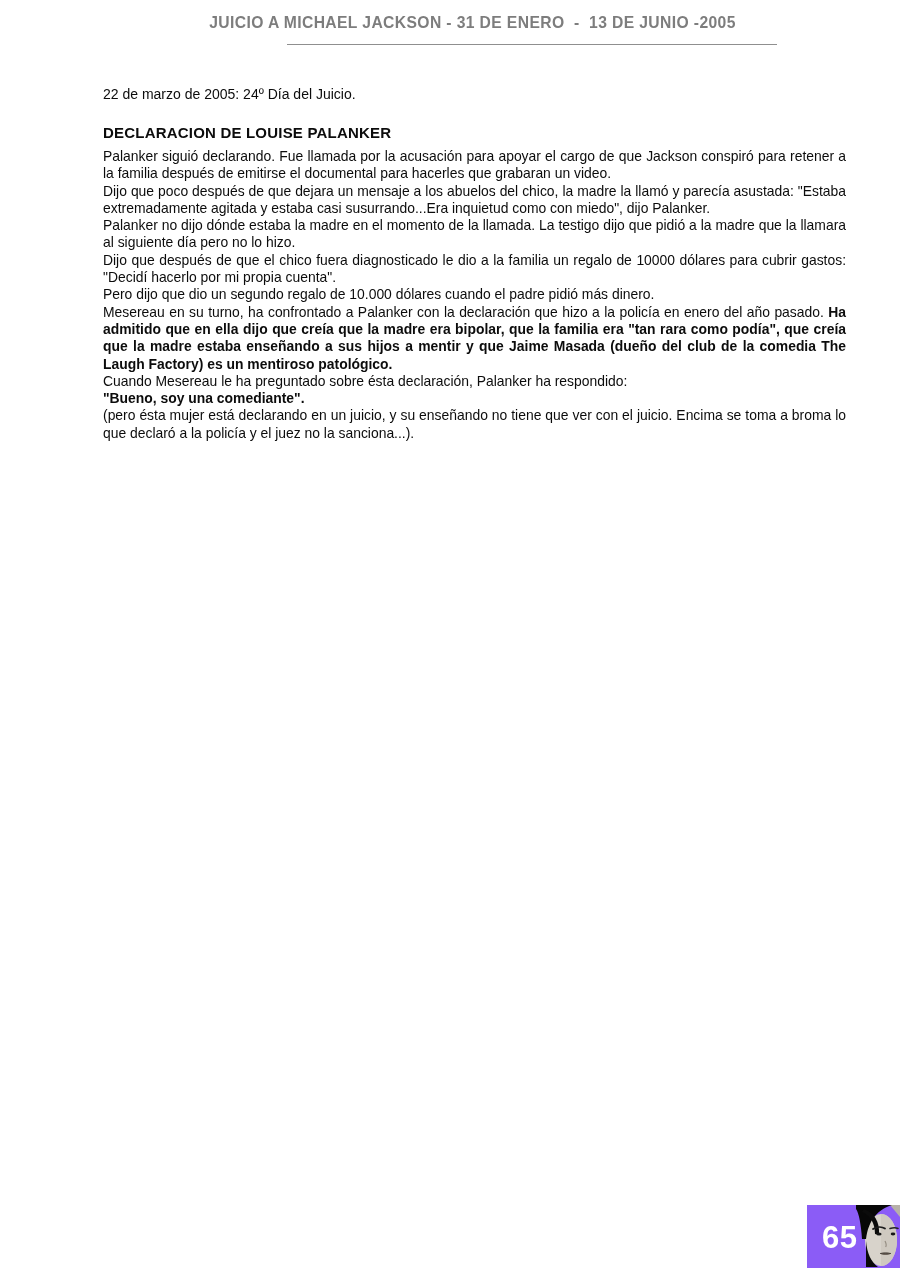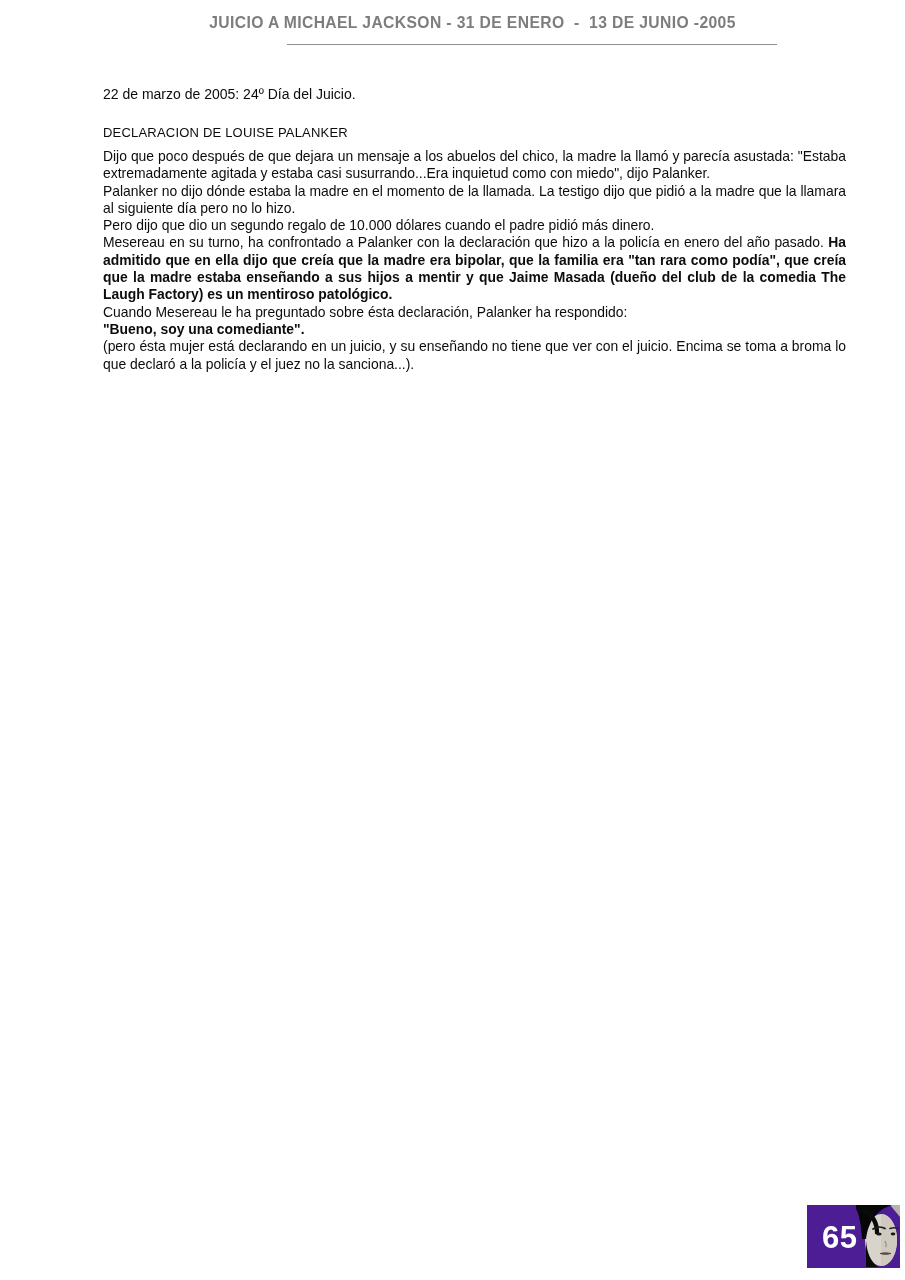--- a/index.html
+++ b/index.html
@@ -45,22 +45,22 @@
     color: #0c0c0c;
   }
   .date-heading {
     margin: 0 0 21px 0;
     font-size: 14px;
     font-weight: 400;
     line-height: 17px;
   }
   .section-heading {
     margin: 0 0 6px 0;
-    font-size: 13px;
-    font-weight: 400;
+    font-size: 15px;
+    font-weight: 700;
     line-height: 18px;
     letter-spacing: 0.2px;
   }
   .paragraphs p {
     margin: 0;
     font-size: 13.9px;
     line-height: 17.3px;
     text-align: justify;
   }
   .paragraphs .b { font-weight: 700; }
@@ -100,31 +100,33 @@
 
 <div class="page">
 
   <div class="header-title" style="color: rgb(125, 125, 125);">JUICIO A MICHAEL JACKSON - 31 DE ENERO  -  13 DE JUNIO -2005</div>
   <div class="header-rule" style="border-top-color: rgb(143, 143, 143);"></div>
 
   <div class="content">
     <p class="date-heading">22 de marzo de 2005: 24º Día del Juicio.</p>
     <div class="section-heading">DECLARACION DE LOUISE PALANKER</div>
     <div class="paragraphs" id="paragraphs">
+        <p><span>Palanker siguió declarando. Fue llamada por la acusación para apoyar el cargo de que Jackson conspiró para retener a la familia después de emitirse el documental para hacerles que grabaran un video.</span></p>
         <p><span>Dijo que poco después de que dejara un mensaje a los abuelos del chico, la madre la llamó y parecía asustada: "Estaba extremadamente agitada y estaba casi susurrando...Era inquietud como con miedo", dijo Palanker.</span></p>
         <p><span>Palanker no dijo dónde estaba la madre en el momento de la llamada. La testigo dijo que pidió a la madre que la llamara al siguiente día pero no lo hizo.</span></p>
+        <p><span>Dijo que después de que el chico fuera diagnosticado le dio a la familia un regalo de 10000 dólares para cubrir gastos:  "Decidí hacerlo por mi propia cuenta".</span></p>
         <p><span>Pero dijo que dio un segundo regalo de 10.000 dólares cuando el padre pidió más dinero.</span></p>
         <p><span>Mesereau en su turno, ha confrontado a Palanker con la declaración que hizo a la policía en enero del año pasado. </span><span class="b">Ha admitido que en ella dijo que creía que la madre era bipolar, que la familia era "tan rara como podía", que creía que la madre estaba enseñando a sus hijos a mentir y que Jaime Masada (dueño del club de la comedia The Laugh Factory) es un mentiroso patológico.</span></p>
         <p><span>Cuando Mesereau le ha preguntado sobre ésta declaración, Palanker ha respondido:</span></p>
         <p><span class="b">"Bueno, soy una comediante".</span></p>
         <p><span>(pero ésta mujer está declarando en un juicio, y su enseñando no tiene que ver con el juicio. Encima se toma a broma lo que declaró a la policía y el juez no la sanciona...).</span></p>
       </div>
   </div>
 
-  <div class="page-badge" style="background: #4c1d95;">
+  <div class="page-badge" style="background: #8b5cf6;">
     <span class="page-number" style="color: rgb(255, 255, 255);">65</span>
     <svg class="face-svg" viewBox="0 0 44 63" xmlns="http://www.w3.org/2000/svg">
 
       <polygon points="34,0 44,0 44,12" fill="#b7b1a8"></polygon>
 
       <ellipse cx="25" cy="35" rx="16" ry="26" fill="#d8d3cb"></ellipse>
       <path d="M25,9 C34,9 41,20 41,35 C41,50 34,61 25,61 L25,9 Z" fill="#cfc9c0"></path>
 
       <path d="M0,0 L36,0 C30,2 24,5 19,11 C14,17 11,25 10,34 L6,34 C5,20 3,8 0,4 Z" fill="#070707"></path>
       <path d="M8,4 C18,8 24,16 23,30 L19,29 C19,18 14,10 6,7 Z" fill="#0b0b0b"></path>

